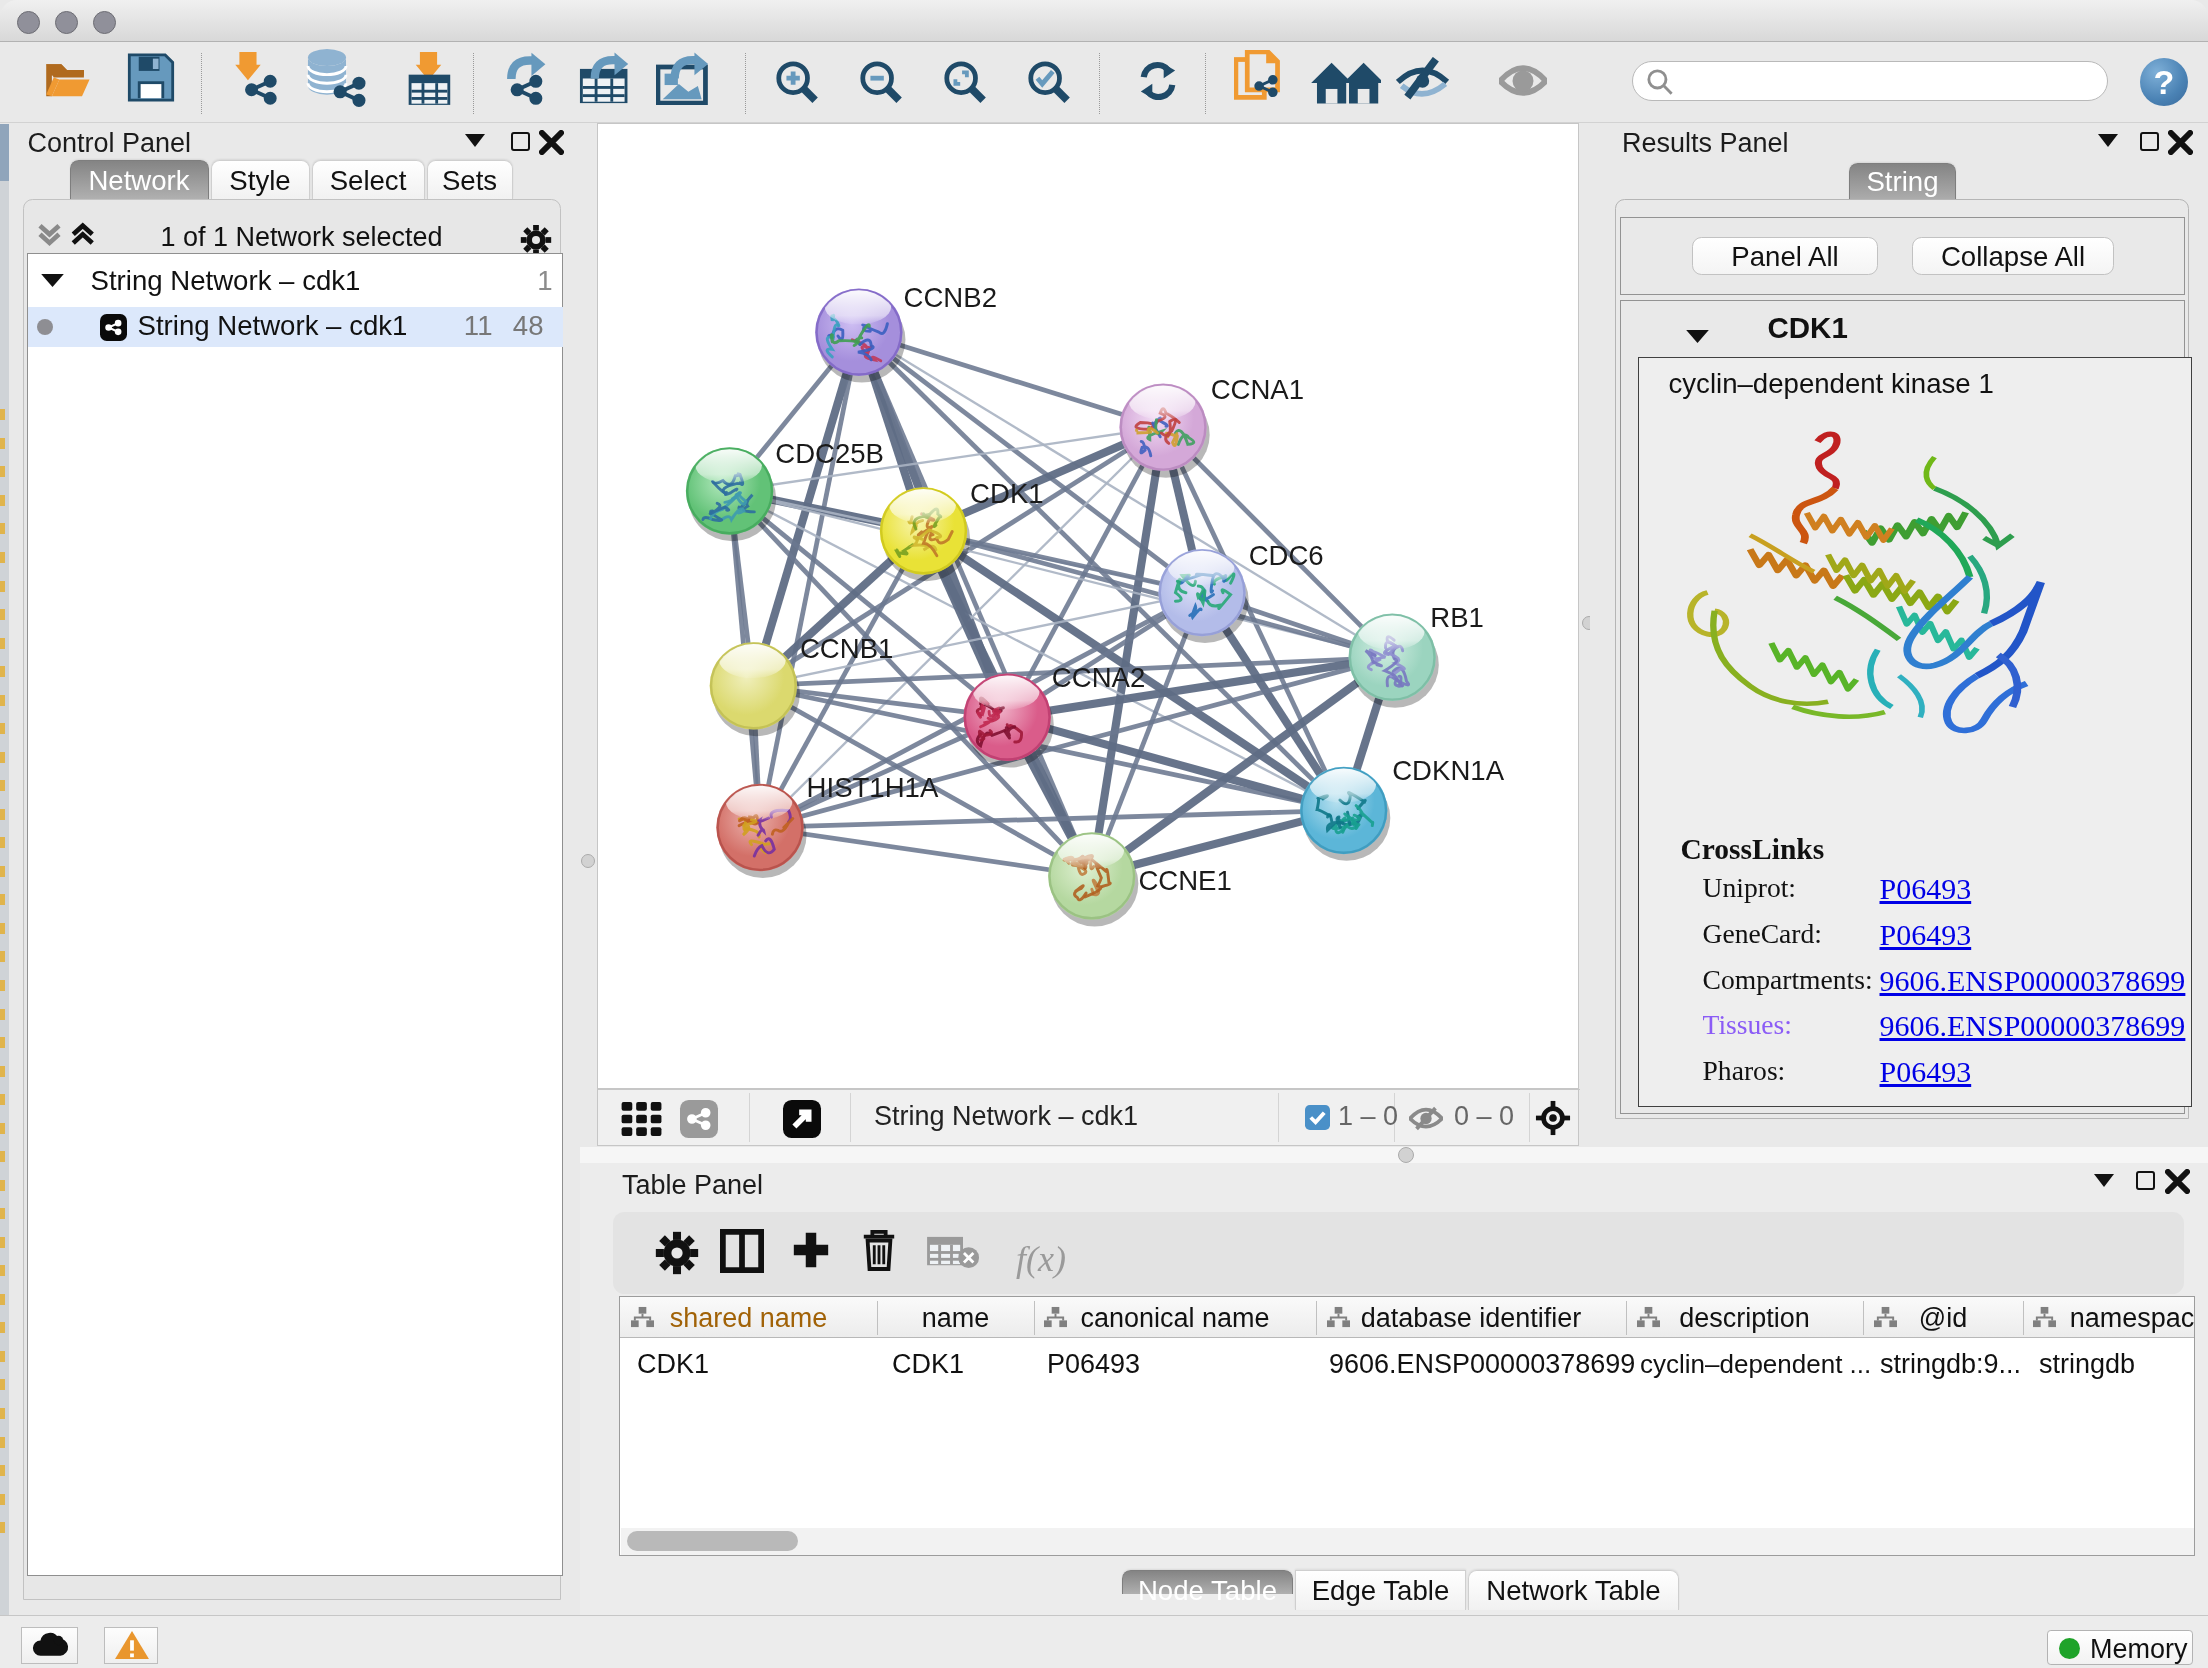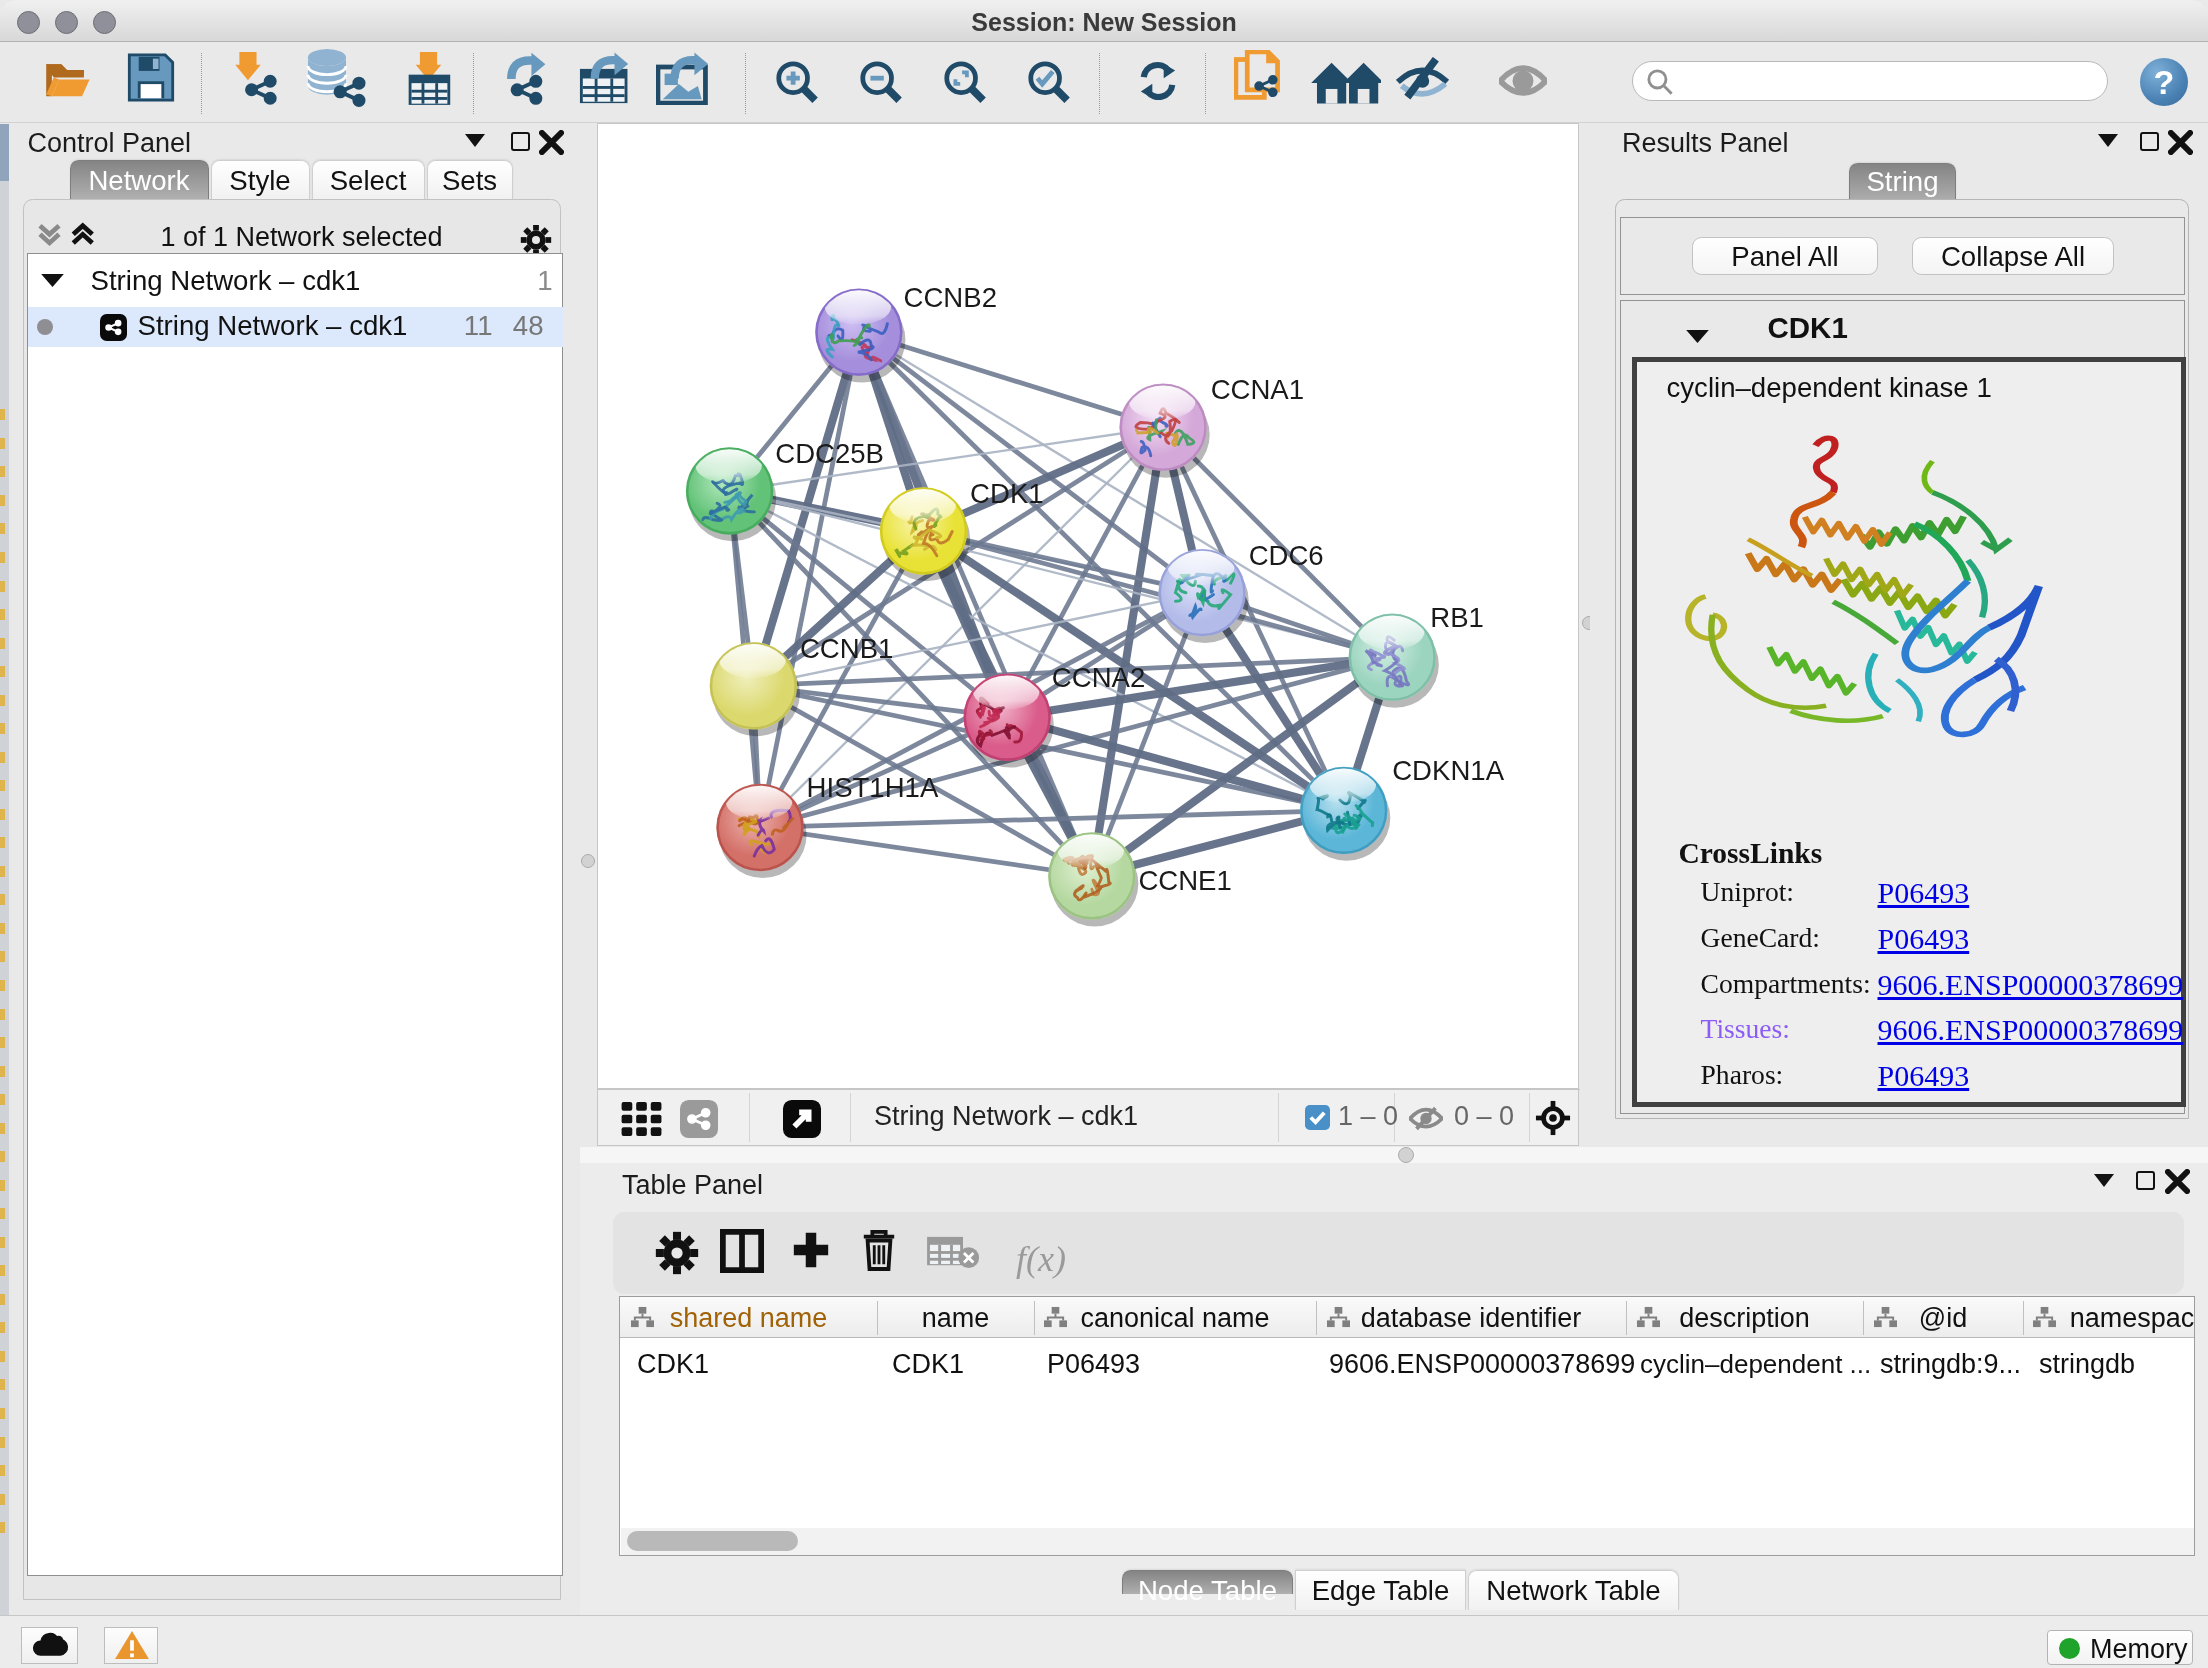--- a/index.html
+++ b/index.html
@@ -24,21 +24,20 @@
 .tab.sel{background:linear-gradient(#848484,#b0b0b0);color:#fff;border:1px solid #7e7e7e;border-bottom:none;}
 .btn{position:absolute;background:linear-gradient(#ffffff,#f4f4f4);border:1.4px solid #c2c2c2;
  border-radius:9.5px;font-size:27.6px;color:#111;text-align:center;}
 a.lnk{color:#0000e6;text-decoration:underline;}
 .serif{font-family:Liberation Serif, serif;margin-top:13px;}
 </style></head><body>
 <div id="titlebar" class="abs">
     <div class="tl" style="left:17px;"></div>
     <div class="tl" style="left:55px;"></div>
     <div class="tl" style="left:93px;"></div>
-    <div id="title">Session: New Session</div>
   </div>
 <div id="toolbar" class="abs">
     <div class="tsep" style="left:201px;"></div>
     <div class="tsep" style="left:473px;"></div>
     <div class="tsep" style="left:745px;"></div>
     <div class="tsep" style="left:1099px;"></div>
     <div class="tsep" style="left:1205px;"></div>
     <svg class="abs" style="left:42px;top:9.5px;" width="48" height="49" viewBox="0 0 50 52">
       <path d="M4 12 L20 12 L26 18 L44 18 L44 26 L12 26 Z" fill="#b06a1e"></path>
       <path d="M4 12 L4 46 L10 46 L10 24 L44 24 L44 18 L26 18 L20 12 Z" fill="#b06a1e"></path>
@@ -712,21 +711,21 @@
     <div class="tab sel" style="left:259px;top:40px;width:107px;line-height:36px;height:40px;">String</div>
     <div class="abs" style="left:25px;top:76px;width:574px;height:920px;background:#e9e9e9;border:1px solid #b5b5b5;border-radius:9.5px 9.5px 0 0;"></div>
     <div class="abs" style="left:29.5px;top:94px;width:565px;height:78px;border:1px solid #939393;"></div>
     <div class="btn" style="left:102px;top:114px;width:186px;height:38px;line-height:38px;">Panel All</div>
     <div class="btn" style="left:322px;top:114px;width:202px;height:38px;line-height:38px;">Collapse All</div>
     <div class="abs" style="left:29.5px;top:177px;width:565px;height:814px;border:1px solid #939393;">
       <svg class="abs" style="left:64px;top:27px;" width="25" height="16" viewBox="0 0 26 17">
         <path d="M1 2 L25 2 L13 16 Z" fill="#111"></path>
       </svg>
       <div class="abs" style="left:147px;top:9.5px;font-size:29.5px;font-weight:bold;color:#111;">CDK1</div>
-      <div class="abs" style="left:11px;top:56px;width:554px;height:750px;background:#eeeeee;border:5px solid #404040;">
+      <div class="abs" style="left:17px;top:56px;width:554px;height:750px;background:#eeeeee;border:1px solid #404040;">
         <div class="abs" style="left:30px;top:9.5px;font-size:27.6px;color:#111;">cyclin–dependent kinase 1</div>
         <svg class="abs" style="left:26px;top:68px;" width="390" height="333" viewBox="0 0 550 640" preserveAspectRatio="none">
           <path d="M215 30 C 230 5, 250 15, 240 40 C 232 60, 210 55, 218 80 C 226 100, 248 95, 240 120" fill="none" stroke="#c02020" stroke-width="10"></path>
           <path d="M240 120 C 220 150, 190 140, 185 170 C 180 196, 205 200, 195 225" fill="none" stroke="#cc5510" stroke-width="11"></path>
           <polyline points="120.0,237.0 133.0,268.0 146.0,247.0 159.0,278.0 172.0,257.0 185.0,288.0 198.0,267.0 211.0,298.0 224.0,277.0 237.0,308.0 250.0,287.0" fill="none" stroke="#c87818" stroke-width="10" stroke-linejoin="round"></polyline>
           <polyline points="280.0,202.0 292.0,225.0 304.0,196.0 316.0,219.0 328.0,190.0 340.0,213.0 352.0,184.0 364.0,207.0 376.0,178.0 388.0,201.0 400.0,172.0 412.0,195.0 424.0,166.0" fill="none" stroke="#3f9e32" stroke-width="10" stroke-linejoin="round"></polyline>
           <polyline points="255.0,287.0 268.0,317.0 281.0,295.0 294.0,325.0 307.0,303.0 320.0,333.0 333.0,311.0 346.0,341.0 359.0,319.0 372.0,349.0 385.0,327.0 398.0,357.0 411.0,335.0" fill="none" stroke="#8aa814" stroke-width="10" stroke-linejoin="round"></polyline>
           <path d="M60 320 C 30 330, 25 390, 60 400 C 90 408, 95 360, 70 355" fill="none" stroke="#b8b42a" stroke-width="9"></path>
           <path d="M70 355 C 60 430, 90 470, 120 500 C 150 530, 190 540, 230 530" fill="none" stroke="#88b020" stroke-width="9"></path>
           <polyline points="150.0,417.0 162.0,450.0 174.0,431.0 186.0,464.0 198.0,445.0 210.0,478.0 222.0,459.0 234.0,492.0 246.0,473.0 258.0,506.0 270.0,487.0" fill="none" stroke="#58b428" stroke-width="9" stroke-linejoin="round"></polyline>

